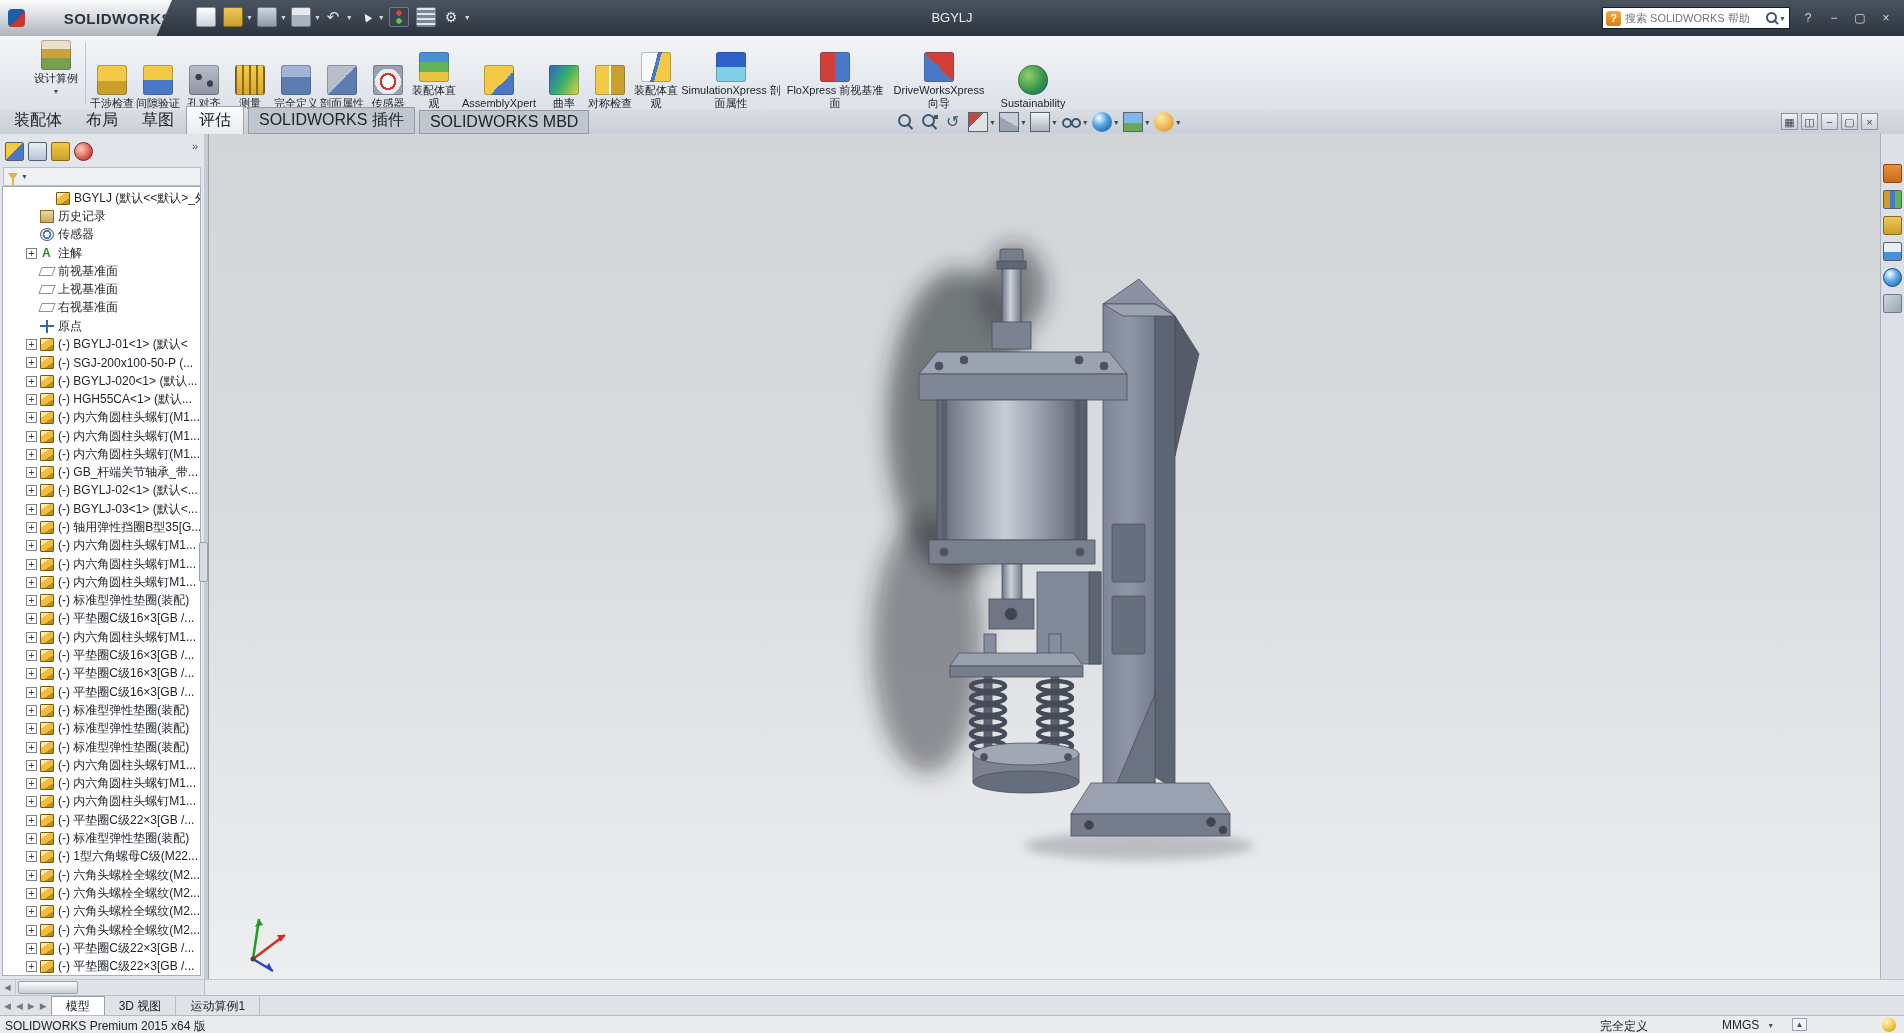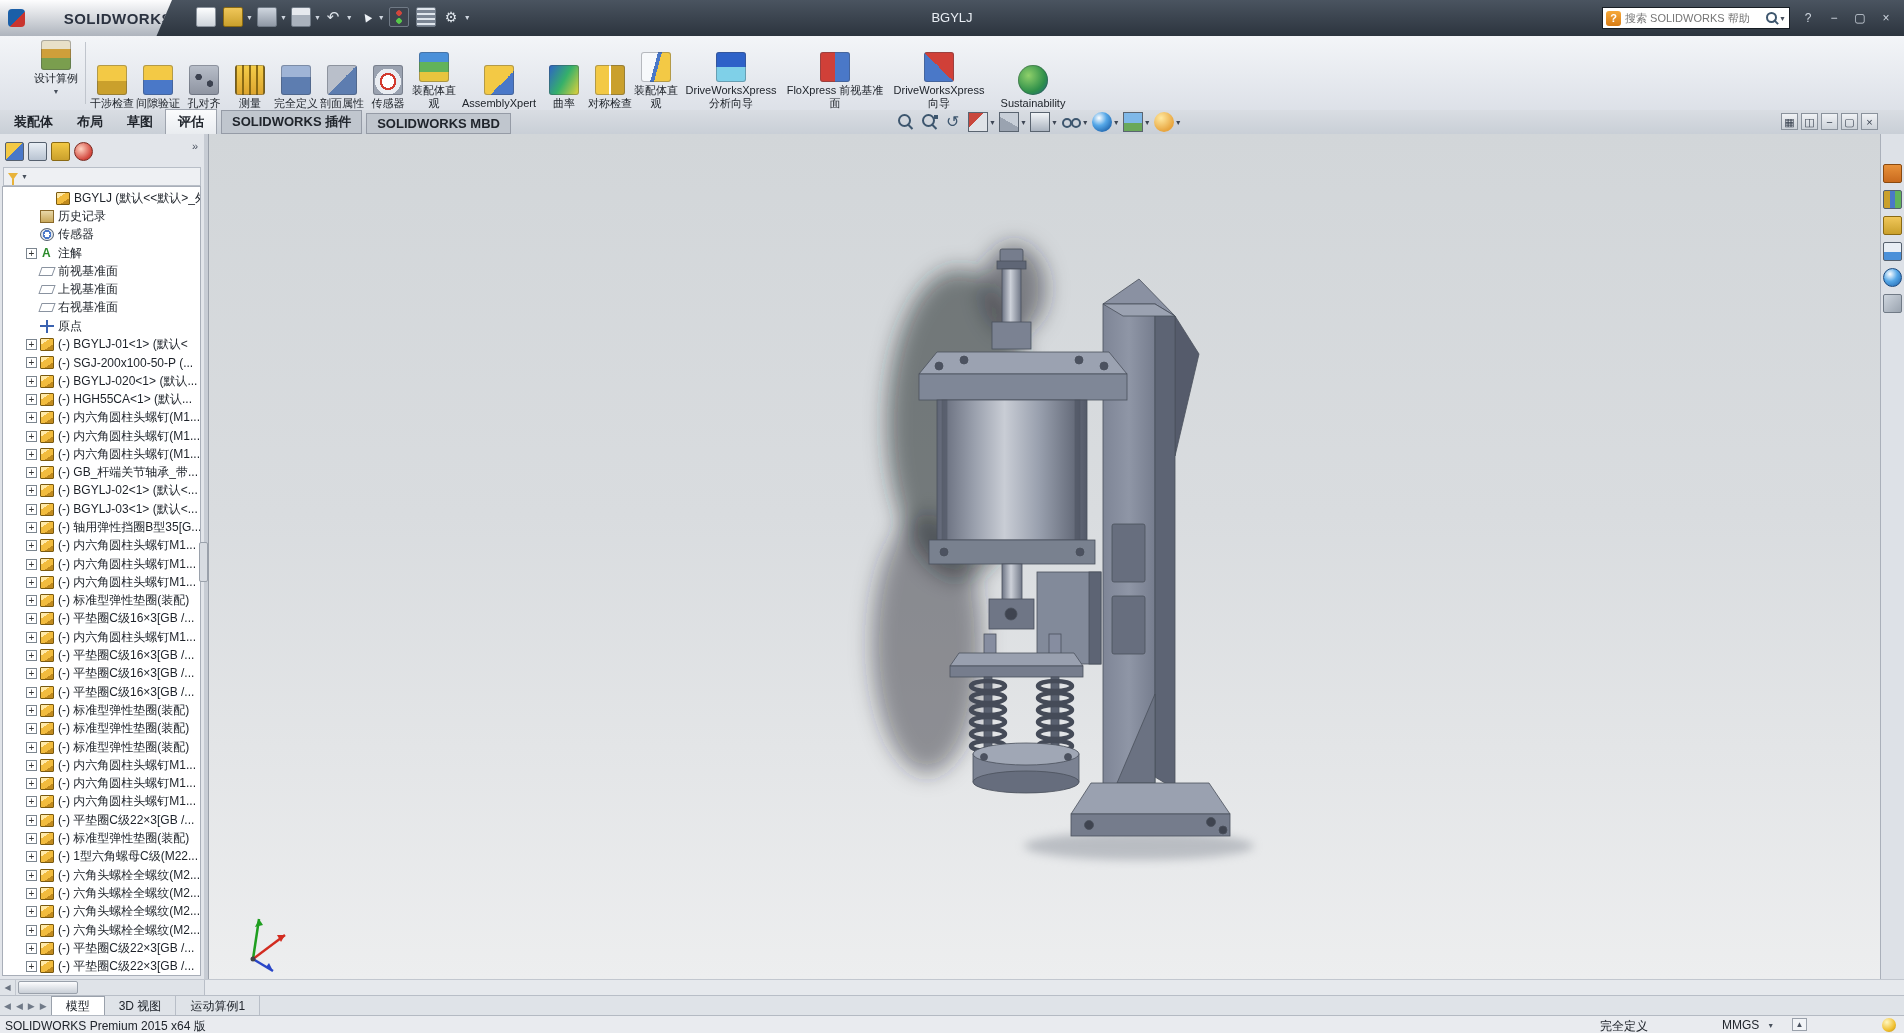--- a/index.html
+++ b/index.html
@@ -59,21 +59,21 @@
   .symmetry-check-icon{background:linear-gradient(90deg,#f3c945 0 47%,#fff 47% 53%,#caa02c 53%);}
   .compare-documents-icon{background:linear-gradient(105deg,#f7f9fb 0 45%,#4a78c8 45% 55%,#f3c945 55%);}
   .simulationxpress-icon{background:linear-gradient(180deg,#2e62c8 0 50%,#7fd0e8 50%);}
   .floxpress-icon{background:linear-gradient(90deg,#d04038 0 50%,#4a78c8 50%);}
   .driveworksxpress-icon{background:linear-gradient(45deg,#4a78c8 0 50%,#d04038 50%);}
   .sustainability-icon{background:radial-gradient(circle at 35% 35%,#8fd06a,#2e8f4a 60%,#1d5f8a);border-radius:50%;}
 
   
   .tabrow{position:absolute;top:110px;left:0;right:0;height:24px;background:linear-gradient(#d9dde3,#c9cfd7);border-bottom:1px solid #9aa1ab;}
   .ctabs{position:absolute;left:2px;bottom:0;display:flex;align-items:flex-end;}
-  .ctab{padding:3px 12px;font-size:13px;color:#20252c;white-space:nowrap;font-weight:bold;}
+  .ctab{padding:3px 12px;font-size:16px;color:#20252c;white-space:nowrap;}
   .ctab.active{background:linear-gradient(#fbfcfd,#e9ecf0);border:1px solid #9ea4ae;border-bottom:0;}
   .ctab.boxed{background:#c0c6ce;border:1px solid #959ba6;margin-left:4px;padding:2px 10px;}
 
   
   .headsup{position:absolute;left:896px;top:2px;display:flex;align-items:center;gap:3px;}
   .hslot{display:flex;align-items:center;}
   .hicon{position:relative;width:20px;height:20px;flex:none;}
   .hdd{font-size:7px;color:#3d4654;margin-left:1px;}
   .zoom-fit-icon::before,.zoom-area-icon::before{content:"";position:absolute;width:9px;height:9px;border:2px solid #3d566e;border-radius:50%;left:2px;top:2px;}
   .zoom-fit-icon::after,.zoom-area-icon::after{content:"";position:absolute;width:2px;height:7px;background:#3d566e;transform:rotate(-45deg);left:13px;top:11px;}
@@ -270,21 +270,21 @@
           <span class="rlabel">对称检查</span>
         </div>
 
         <div class="rbtn ">
           <span class="ricon compare-documents-icon"></span>
           <span class="rlabel">装配体直观</span>
         </div>
 
         <div class="rbtn xl">
           <span class="ricon simulationxpress-icon"></span>
-          <span class="rlabel">DriveWorksXpress 分析向导</span>
+          <span class="rlabel">SimulationXpress 剖面属性</span>
         </div>
 
         <div class="rbtn xl">
           <span class="ricon floxpress-icon"></span>
           <span class="rlabel">FloXpress 前视基准面</span>
         </div>
 
         <div class="rbtn xl">
           <span class="ricon driveworksxpress-icon"></span>
           <span class="rlabel">DriveWorksXpress 向导</span>

